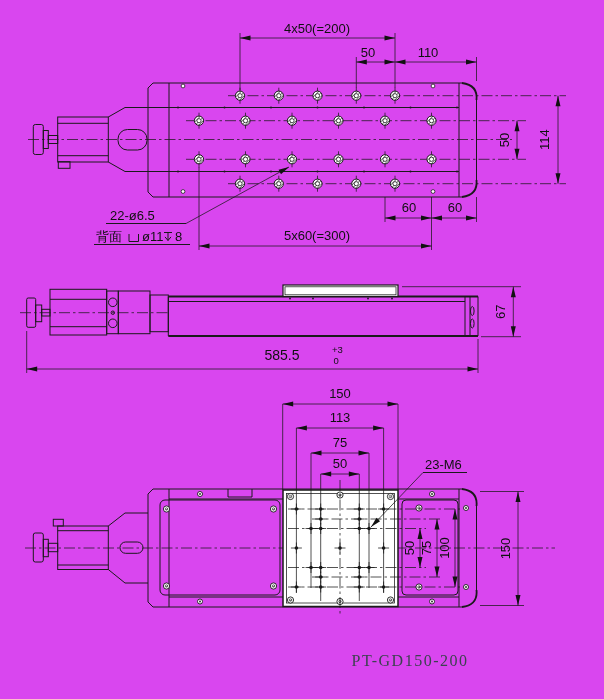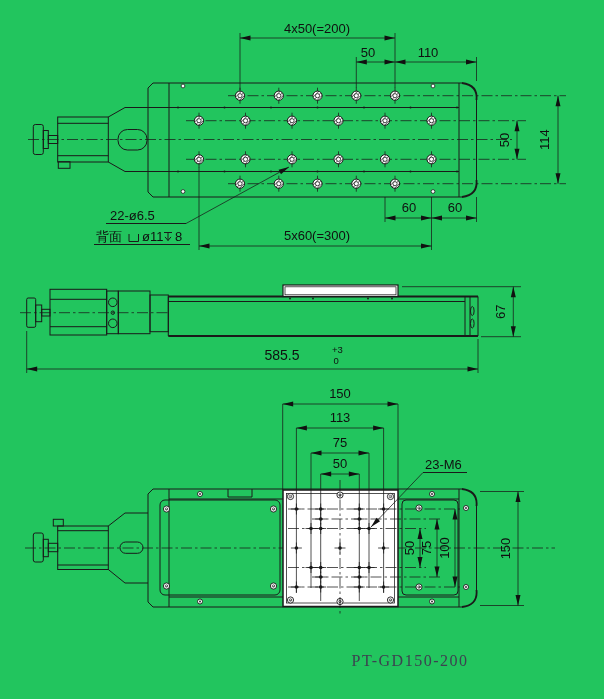--- a/index.html
+++ b/index.html
@@ -1,16 +1,16 @@
 <!DOCTYPE html>
 <html><head>
 <meta charset="utf-8">
 <style>
   html,body{margin:0;padding:0;background:#ffffff;}
-  .canvas{position:relative;width:604px;height:699px;background:#22c55e;overflow:hidden;}
+  .canvas{position:relative;width:604px;height:699px;background:#d946ef;overflow:hidden;}
   svg{display:block;}
   .ln{stroke:#1a1a1a;stroke-width:1;fill:none;}
   .lt{stroke:#1a1a1a;stroke-width:1.8;fill:none;}
   .xl{stroke:#1a1a1a;stroke-width:.75;fill:none;}
   .cl{stroke:#1a1a1a;stroke-width:.75;fill:none;stroke-dasharray:11 3 2.5 3;}
   .dim{stroke:#1a1a1a;stroke-width:.75;fill:none;}
   text.d{font:13px "Liberation Sans",sans-serif;fill:#101010;text-anchor:middle;}
   text.s{font:9.5px "Liberation Sans",sans-serif;fill:#101010;text-anchor:start;}
   text.n{font:13px "Liberation Sans",sans-serif;fill:#101010;text-anchor:start;}
   text.title{font:16px "Liberation Serif",serif;fill:#3c4250;letter-spacing:1.5px;text-anchor:middle;}

